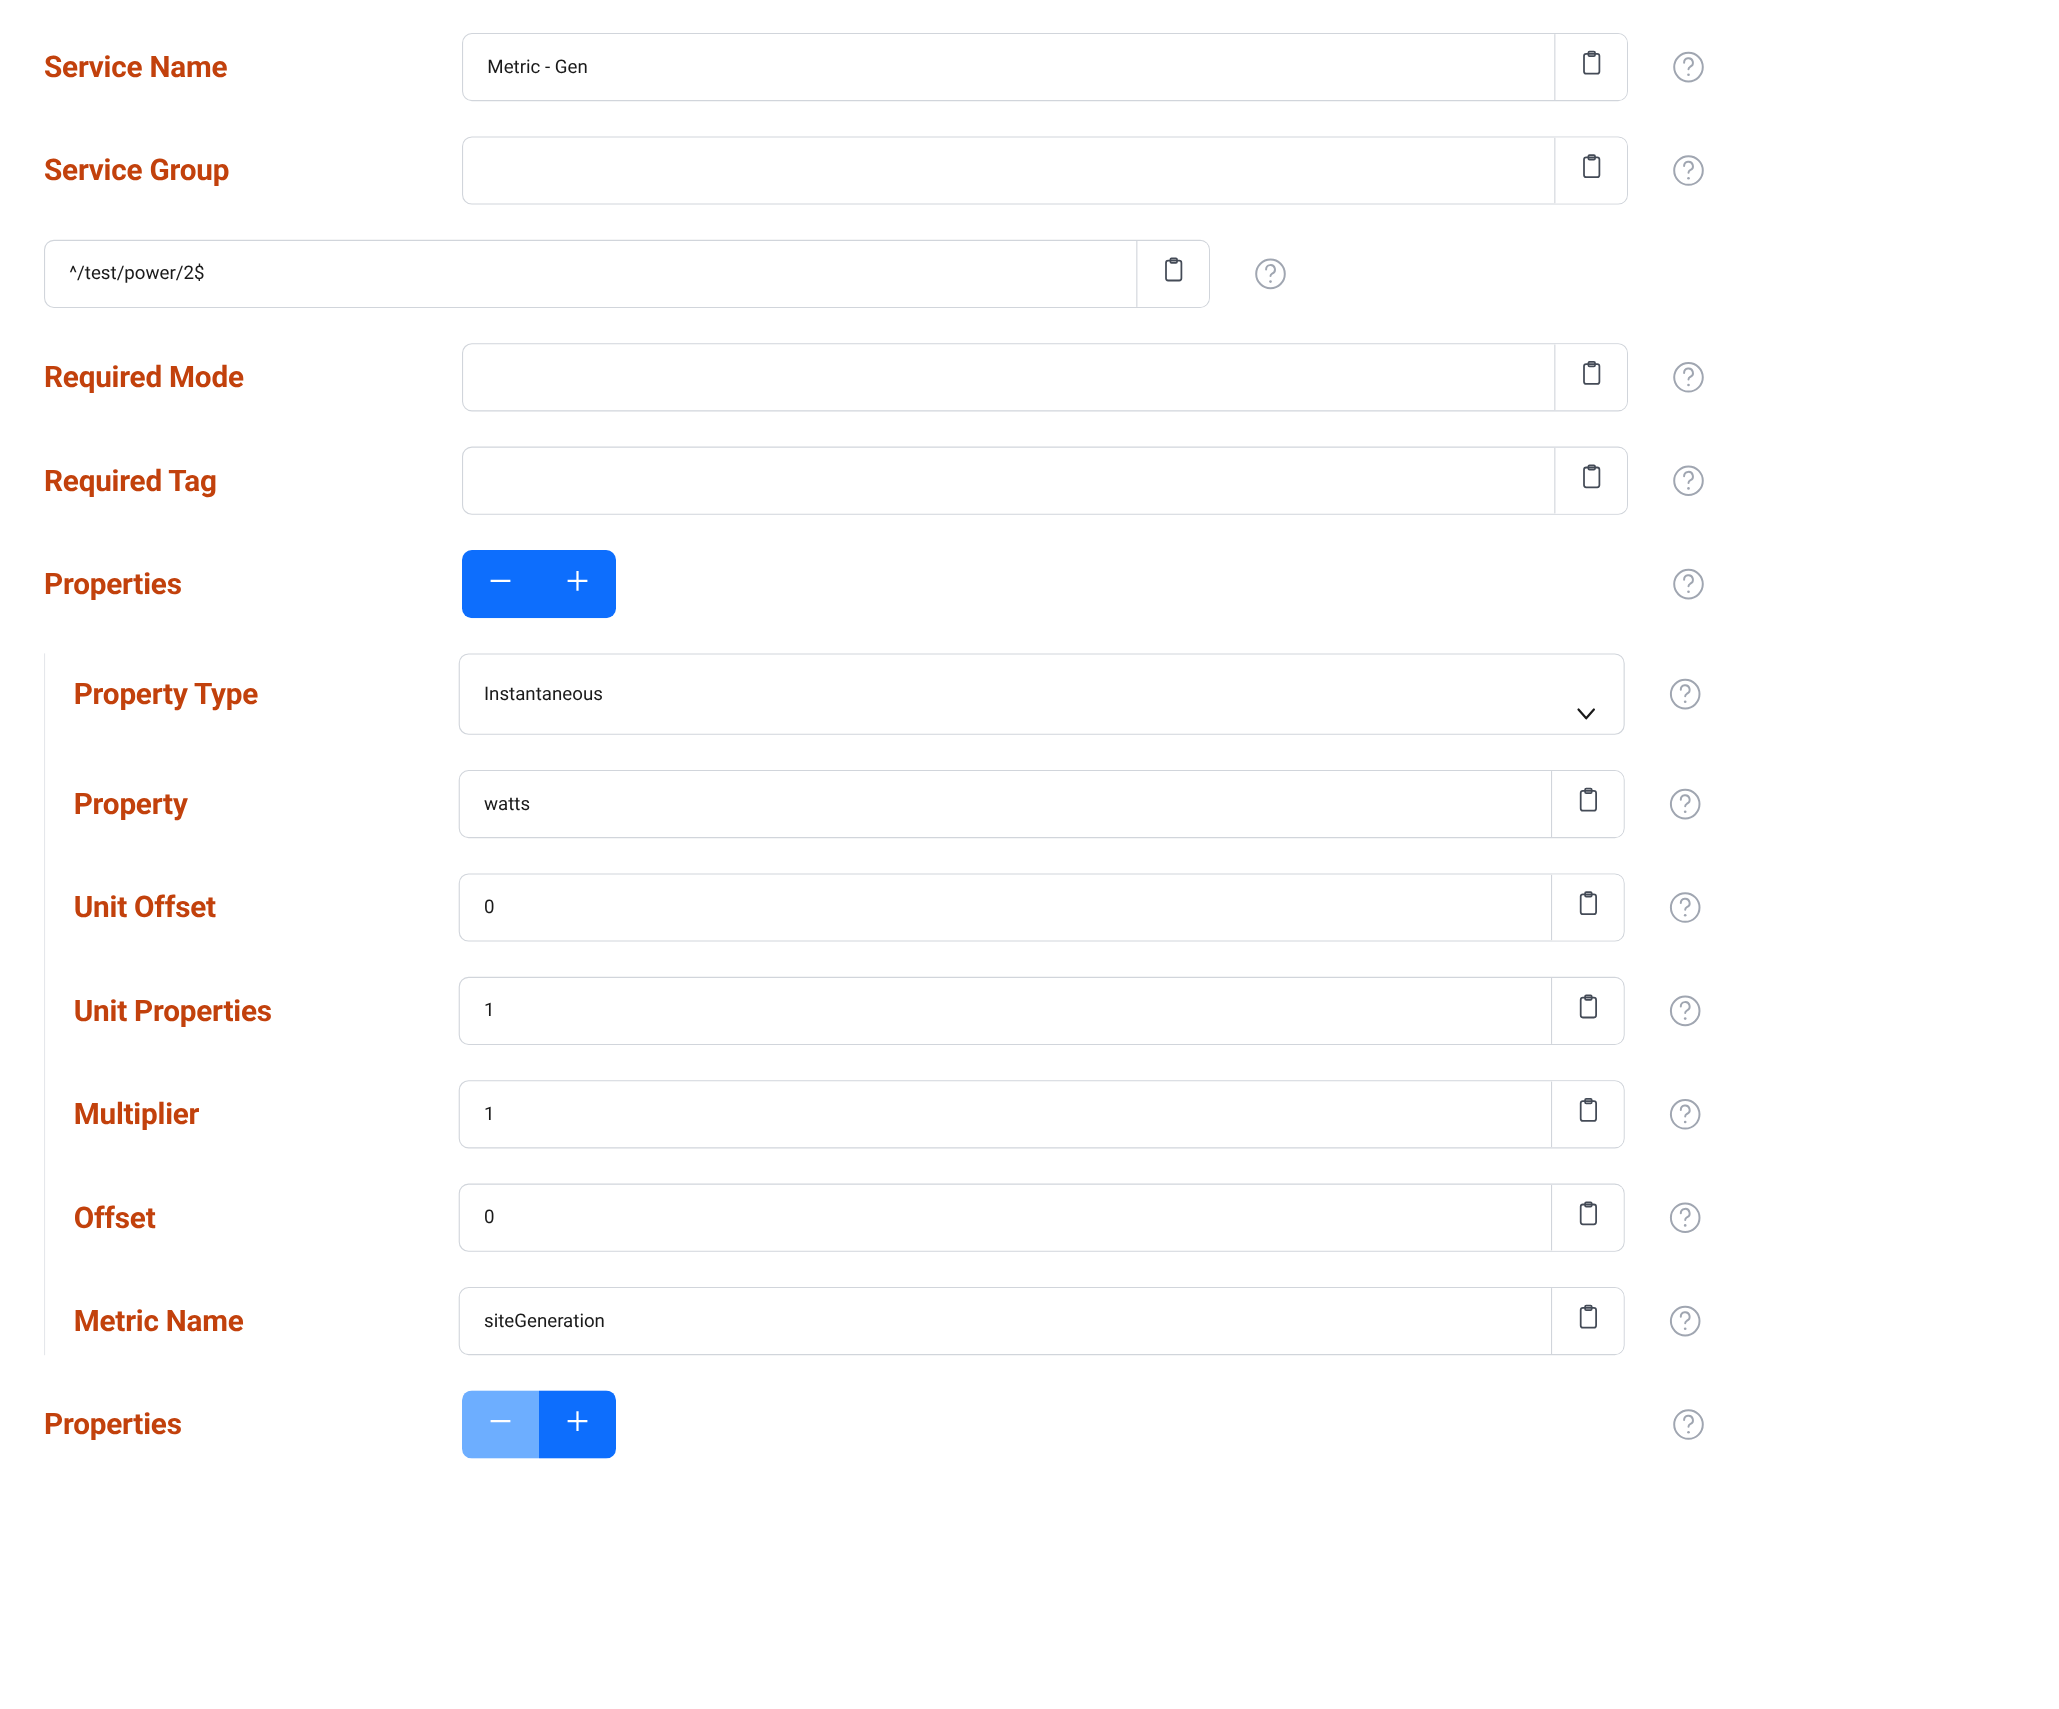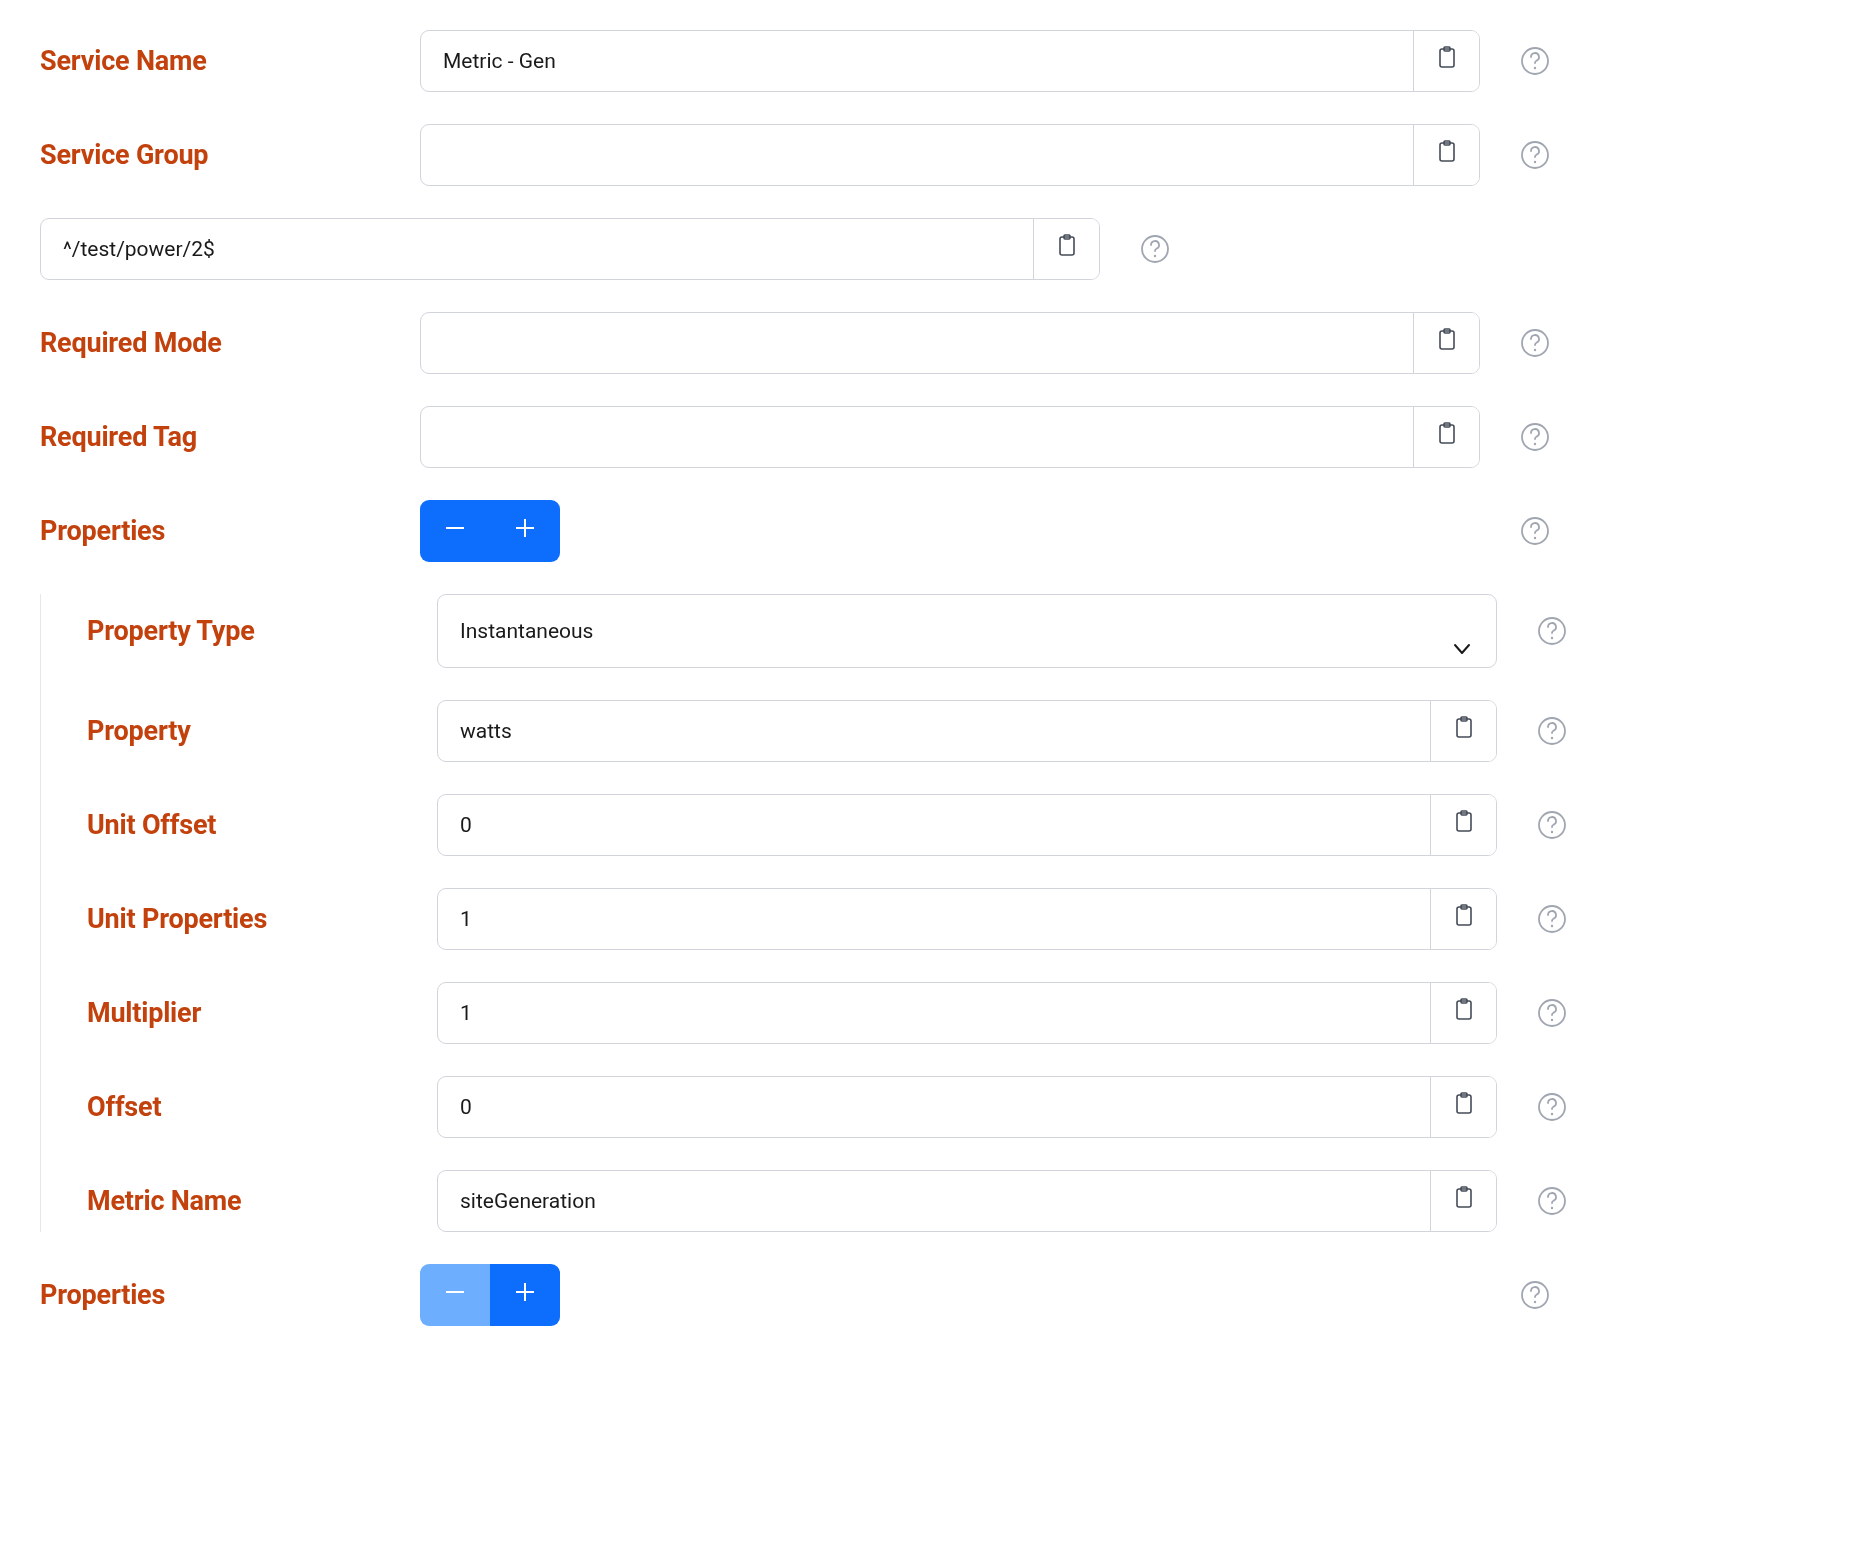--- a/index.html
+++ b/index.html
@@ -25,42 +25,42 @@
       flex-shrink: 0;
       font-weight: 700;
       font-size: 27px;
       color: #c2410c;
       padding-left: 0;
       letter-spacing: -0.2px;
     }
     .nested {
       border-left: 1px solid #e5e7eb;
       margin-left: 0;
-      padding-left: 46px;
+      padding-left: 26px;
     }
     .nested .form-label {
       width: 350px;
     }
     .input-group {
       display: flex;
       flex: 1;
       max-width: 1060px;
       border: 1px solid #d1d5db;
       border-radius: 9px;
       overflow: hidden;
       background: #ffffff;
       height: 62px;
     }
     .input-group input,
     .input-group select,
     .select-face {
       border: none;
       outline: none;
       padding: 0 22px;
-      font-size: 21px;
+      font-size: 17px;
       font-family: inherit;
       width: 100%;
       height: 100%;
       background: transparent;
       color: #1a1a1a;
       display: flex;
       align-items: center;
     }
     .clipboard-btn {
       flex-shrink: 0;

